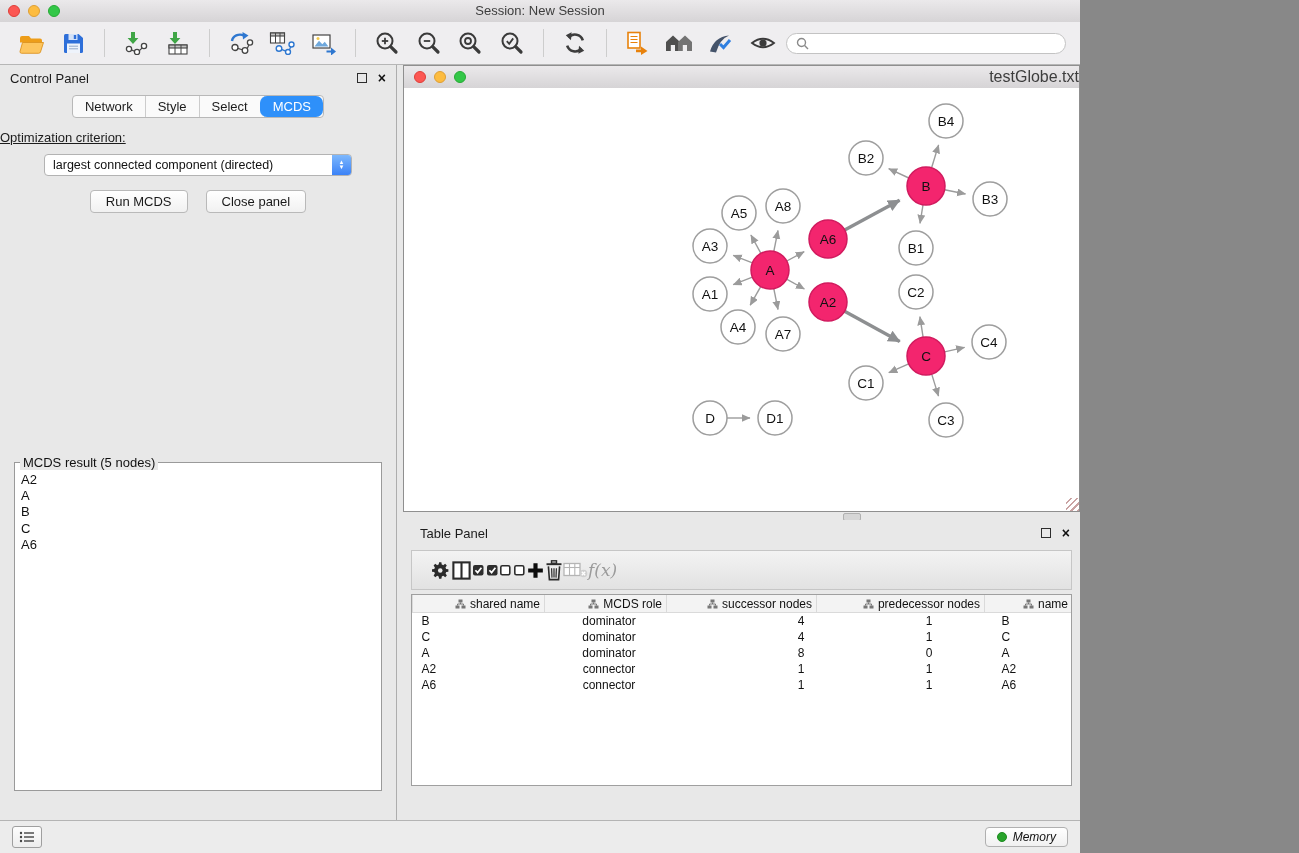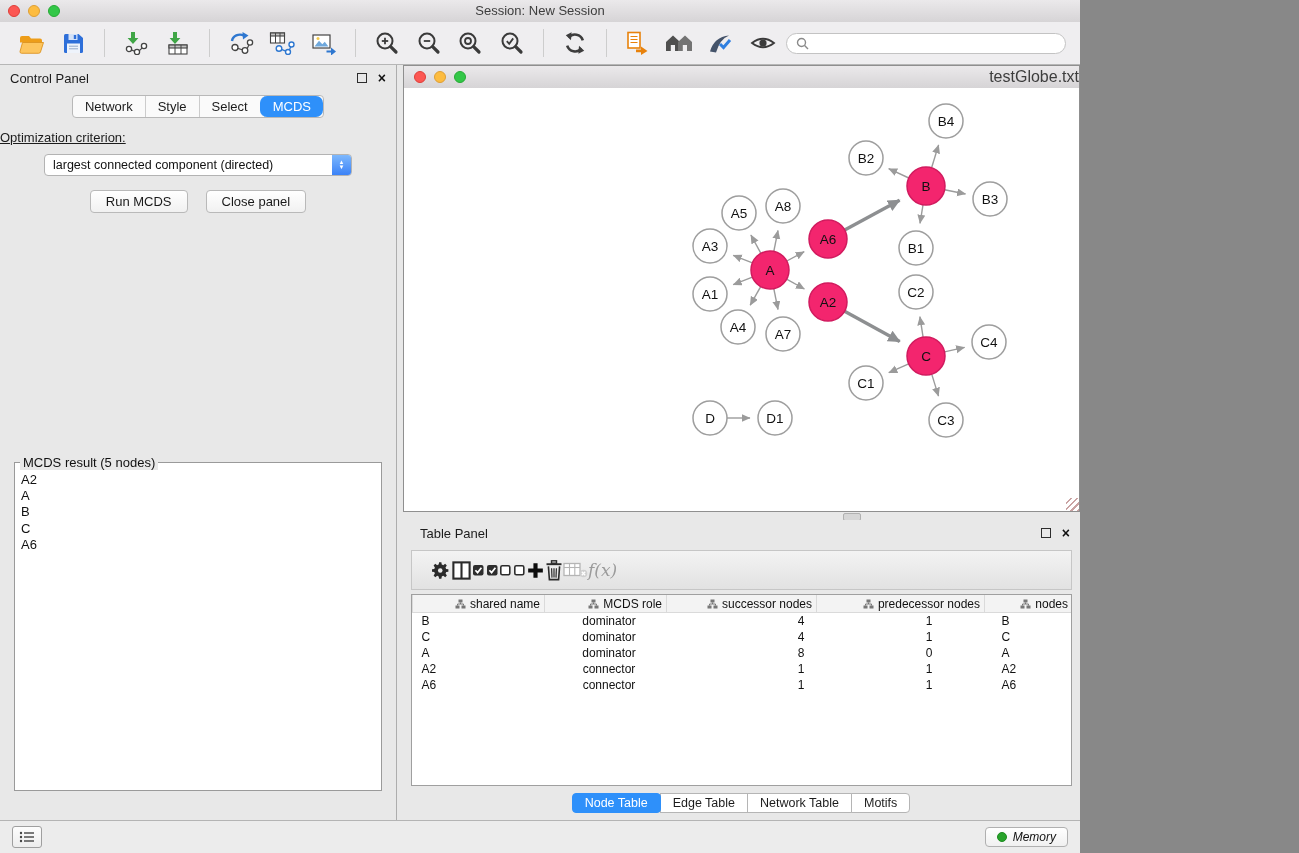--- a/index.html
+++ b/index.html
@@ -533,21 +533,21 @@
                     <rect x="3.5" y="0.5" width="4" height="3" fill="#777"></rect>
                     <rect x="0.5" y="6.5" width="4" height="3" fill="#777"></rect>
                     <rect x="6.5" y="6.5" width="4" height="3" fill="#777"></rect>
                     <path d="M5.5 3.5 V5 M2.5 6.5 V5 H8.5 V6.5" stroke="#777" fill="none"></path>
                   </svg><span>predecessor nodes</span></th>
                 <th><svg class="hdr-ic" width="11" height="10" viewBox="0 0 11 10">
                     <rect x="3.5" y="0.5" width="4" height="3" fill="#777"></rect>
                     <rect x="0.5" y="6.5" width="4" height="3" fill="#777"></rect>
                     <rect x="6.5" y="6.5" width="4" height="3" fill="#777"></rect>
                     <path d="M5.5 3.5 V5 M2.5 6.5 V5 H8.5 V6.5" stroke="#777" fill="none"></path>
-                  </svg><span>nodes</span></th>
+                  </svg><span>name</span></th>
                 <th class="filler"></th>
               </tr>
             </thead>
           <tbody>
               <tr>
                 <td class="c0">B</td>
                 <td class="c1">dominator</td>
                 <td class="c2">4</td>
                 <td class="c3">1</td>
                 <td class="c4">B</td>
@@ -581,21 +581,20 @@
                 <td class="c0">A6</td>
                 <td class="c1">connector</td>
                 <td class="c2">1</td>
                 <td class="c3">1</td>
                 <td class="c4">A6</td>
                 <td></td>
               </tr>
             </tbody>
         </table>
       </div>
-      <div class="tp-tabs"><div class="tp-tab active">Node Table</div><div class="tp-tab">Edge Table</div><div class="tp-tab">Network Table</div><div class="tp-tab">Motifs</div></div>
     </div>
   </div>
 
   <div class="statusbar">
     <div class="sb-left-btn">
       <svg width="16" height="12" viewBox="0 0 16 12">
         <circle cx="2" cy="2" r="1.2" fill="#444"></circle>
           <line x1="5" y1="2" x2="15" y2="2" stroke="#444" stroke-width="1.4"></line>
         <circle cx="2" cy="6" r="1.2" fill="#444"></circle>
           <line x1="5" y1="6" x2="15" y2="6" stroke="#444" stroke-width="1.4"></line>

